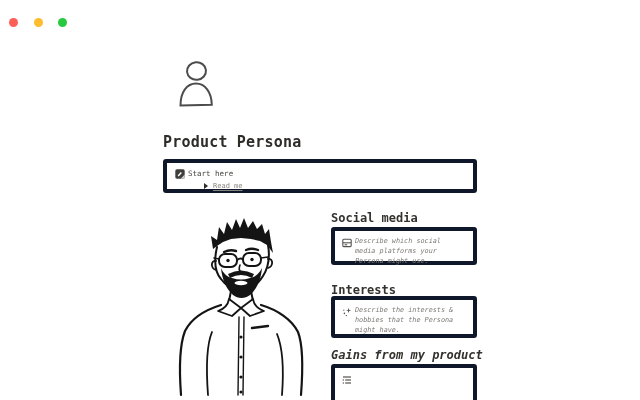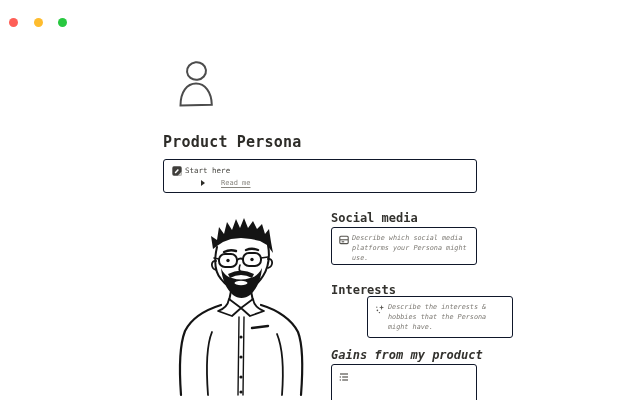--- a/index.html
+++ b/index.html
@@ -7,23 +7,23 @@
          font-family:"DejaVu Sans Mono","Liberation Mono",monospace;color:#33322e;}
   .abs{position:absolute;}
 
   
   .tl{width:9px;height:9px;border-radius:50%;display:inline-block;margin-right:6px;}
 
   
   .page-title{font-size:15px;font-weight:bold;letter-spacing:.2px;color:#2d2c28;}
 
   
-  .box{border:1px solid #0f172a;border-radius:3px;background:#fff;box-sizing:border-box;}
+  .box{border:4px solid #0f172a;border-radius:3px;background:#fff;box-sizing:border-box;}
   .start-title{font-size:7.5px;color:#45443f;}
-  .toggle-row{display:flex;align-items:center;gap:16px;}
+  .toggle-row{display:flex;align-items:center;gap:5px;}
   .tri{width:0;height:0;border-left:4.5px solid #2d2c28;border-top:3px solid transparent;border-bottom:3px solid transparent;}
   .readme{font-size:7px;color:#87847d;text-decoration:underline;text-underline-offset:1.5px;}
 
   
   .sec-head{font-size:12px;font-weight:bold;color:#33322e;}
   .sec-text{font-size:6.8px;font-style:italic;color:#7d7a74;line-height:10px;}
   .sec-box{width:146px;}
   .sec-icon{position:absolute;left:7px;top:7px;}
   .sec-body{position:absolute;left:20px;top:5px;right:9px;}
 
@@ -114,21 +114,21 @@
       <svg width="10" height="10" viewBox="0 0 10 10" stroke="#55534e" fill="none" stroke-width="1.1">
         <rect x="0.8" y="1.2" width="8.4" height="7.4" rx="1"></rect>
         <line x1="1" y1="4.8" x2="9" y2="4.8"></line>
         <line x1="2.6" y1="6.8" x2="5.2" y2="6.8"></line>
       </svg>
     </span>
     <div class="sec-body sec-text">Describe which social media platforms your Persona might use.</div>
   </div>
 
   <div class="abs sec-head" style="left:331px;top:283px;">Interests</div>
-  <div class="abs box sec-box" style="left:331px;top:296px;height:42px;margin-left:36px;">
+  <div class="abs box sec-box" style="left:331px;top:296px;height:42px;">
     <span class="sec-icon">
       <svg width="10" height="10" viewBox="0 0 10 10" fill="#55534e">
         <path d="M6.6,0.8 L7.2,2.9 L9.2,3.5 L7.2,4.1 L6.6,6.2 L6,4.1 L4,3.5 L6,2.9 Z"></path>
         <circle cx="2.4" cy="6.4" r="0.8"></circle>
         <circle cx="4.4" cy="8.6" r="0.7"></circle>
         <circle cx="1.8" cy="3.2" r="0.6"></circle>
       </svg>
     </span>
     <div class="sec-body sec-text">Describe the interests &amp; hobbies that the Persona might have.</div>
   </div>

